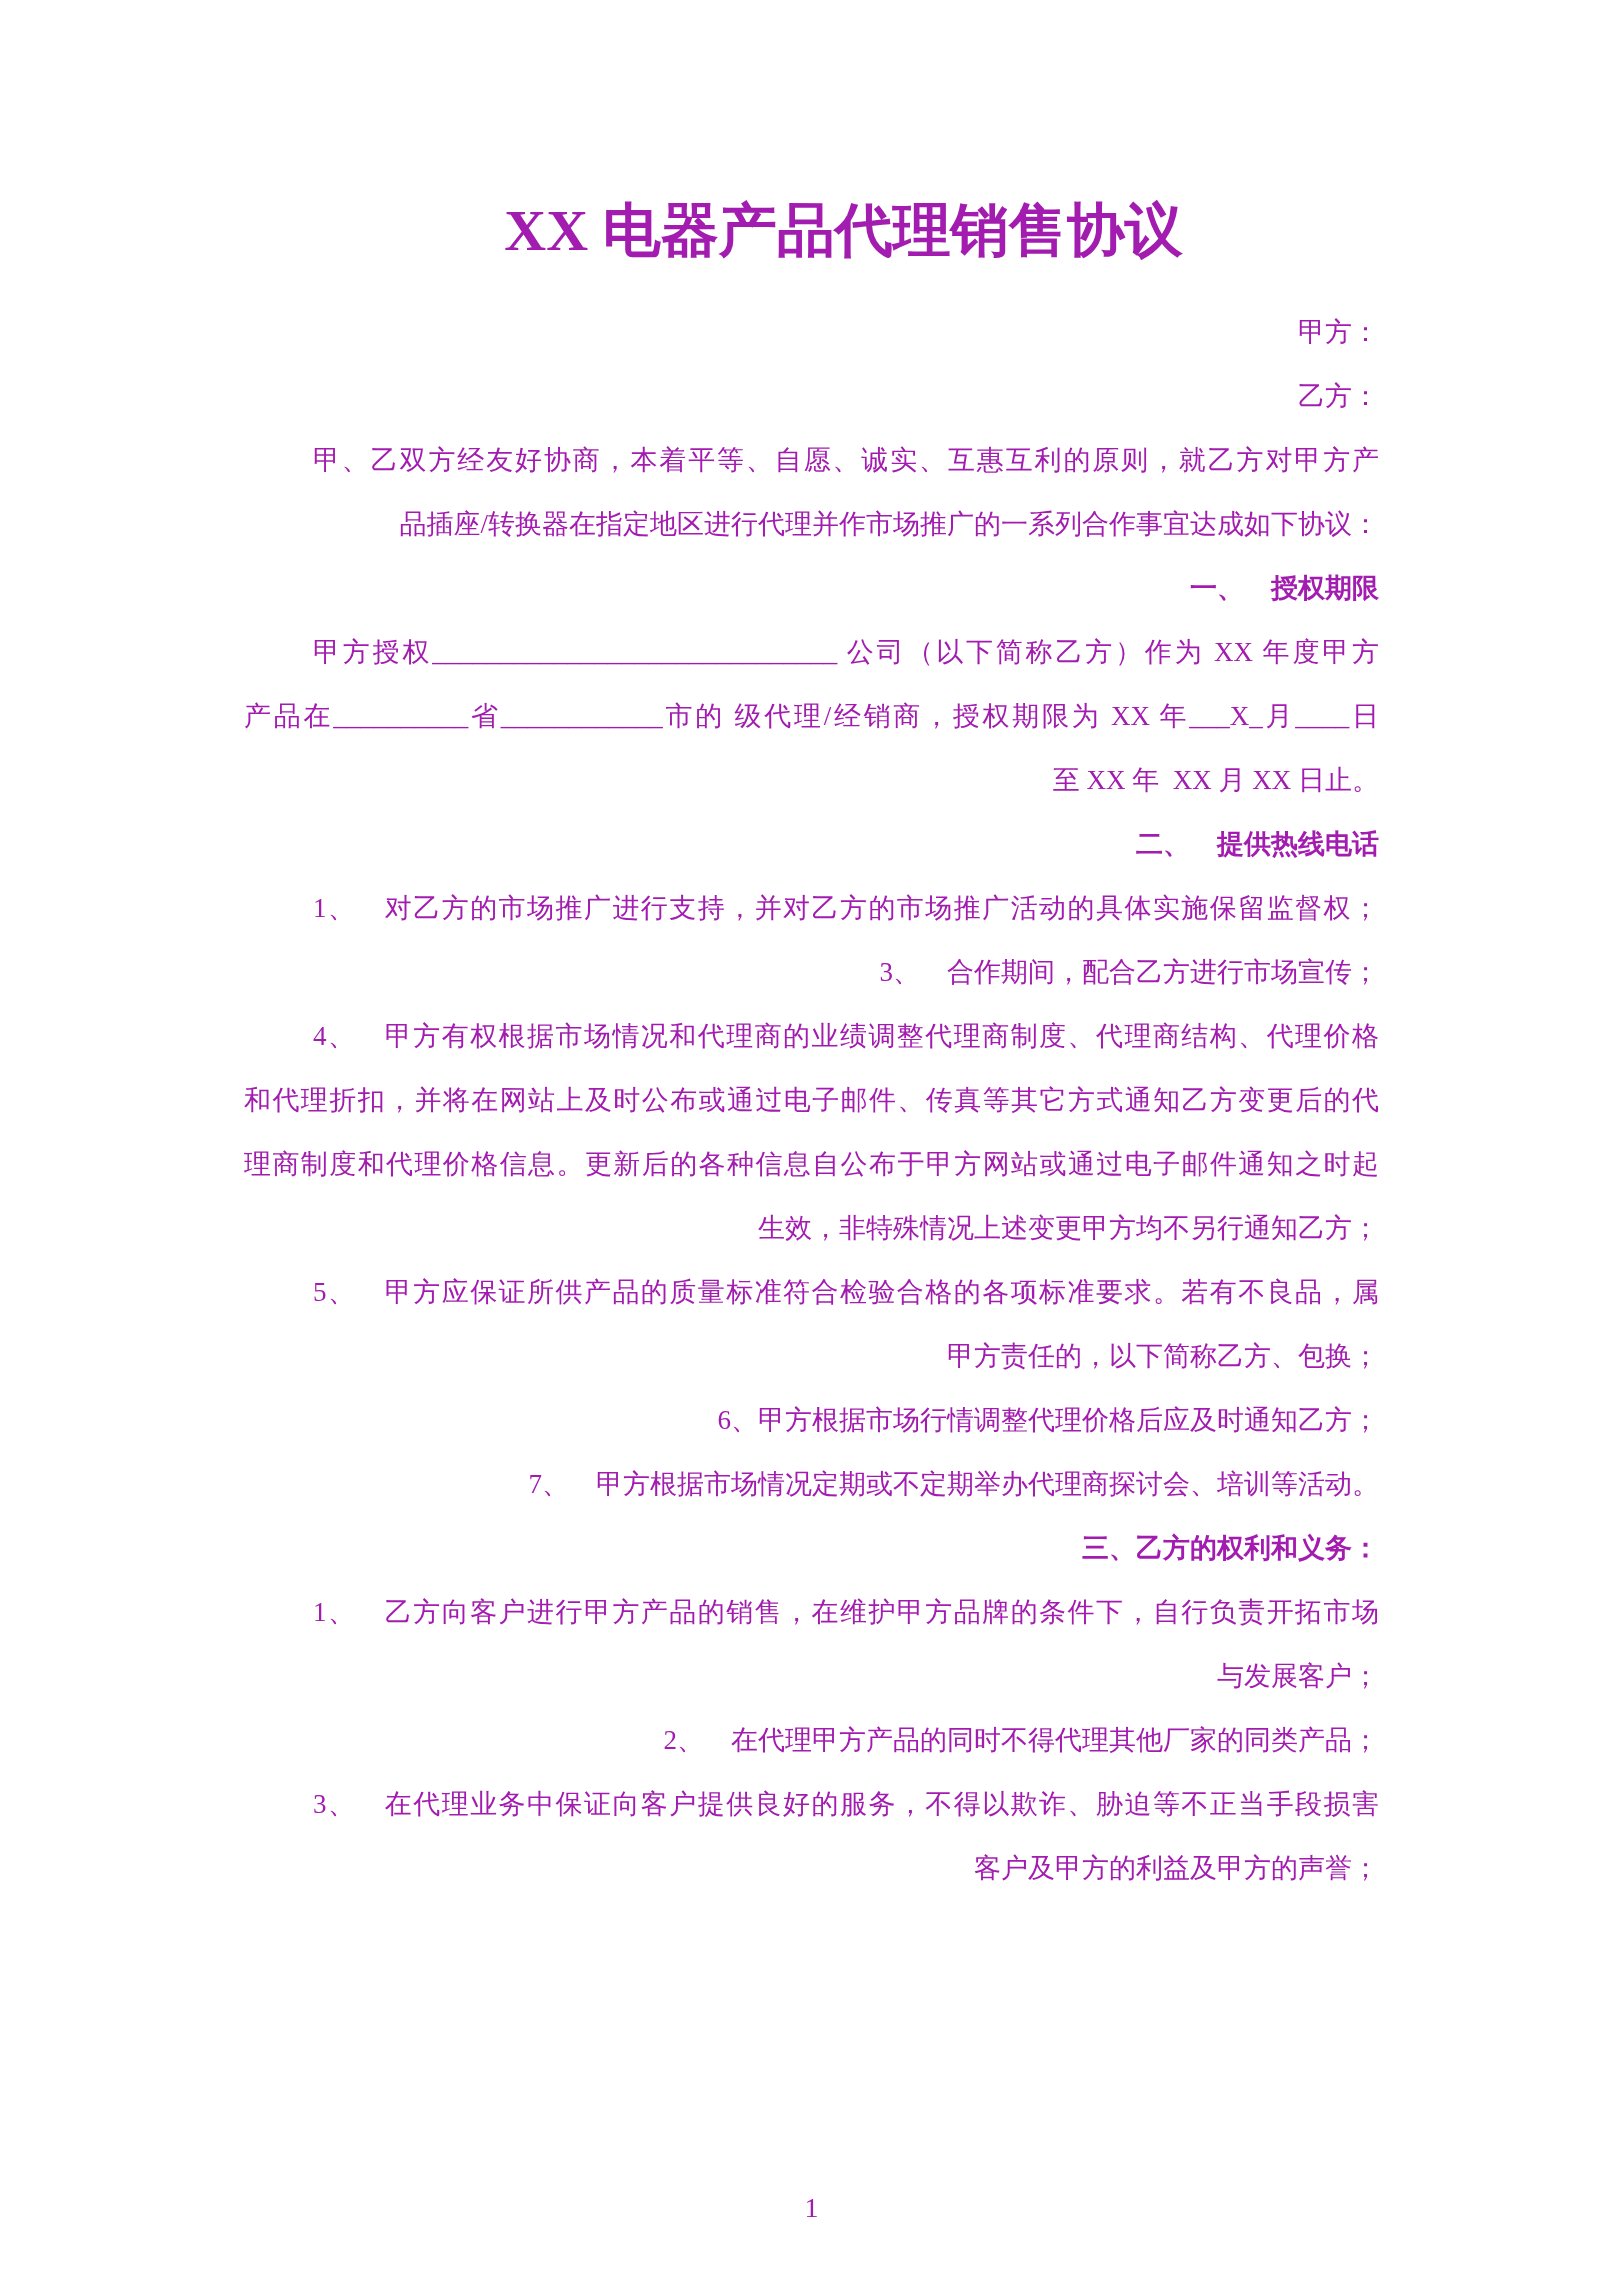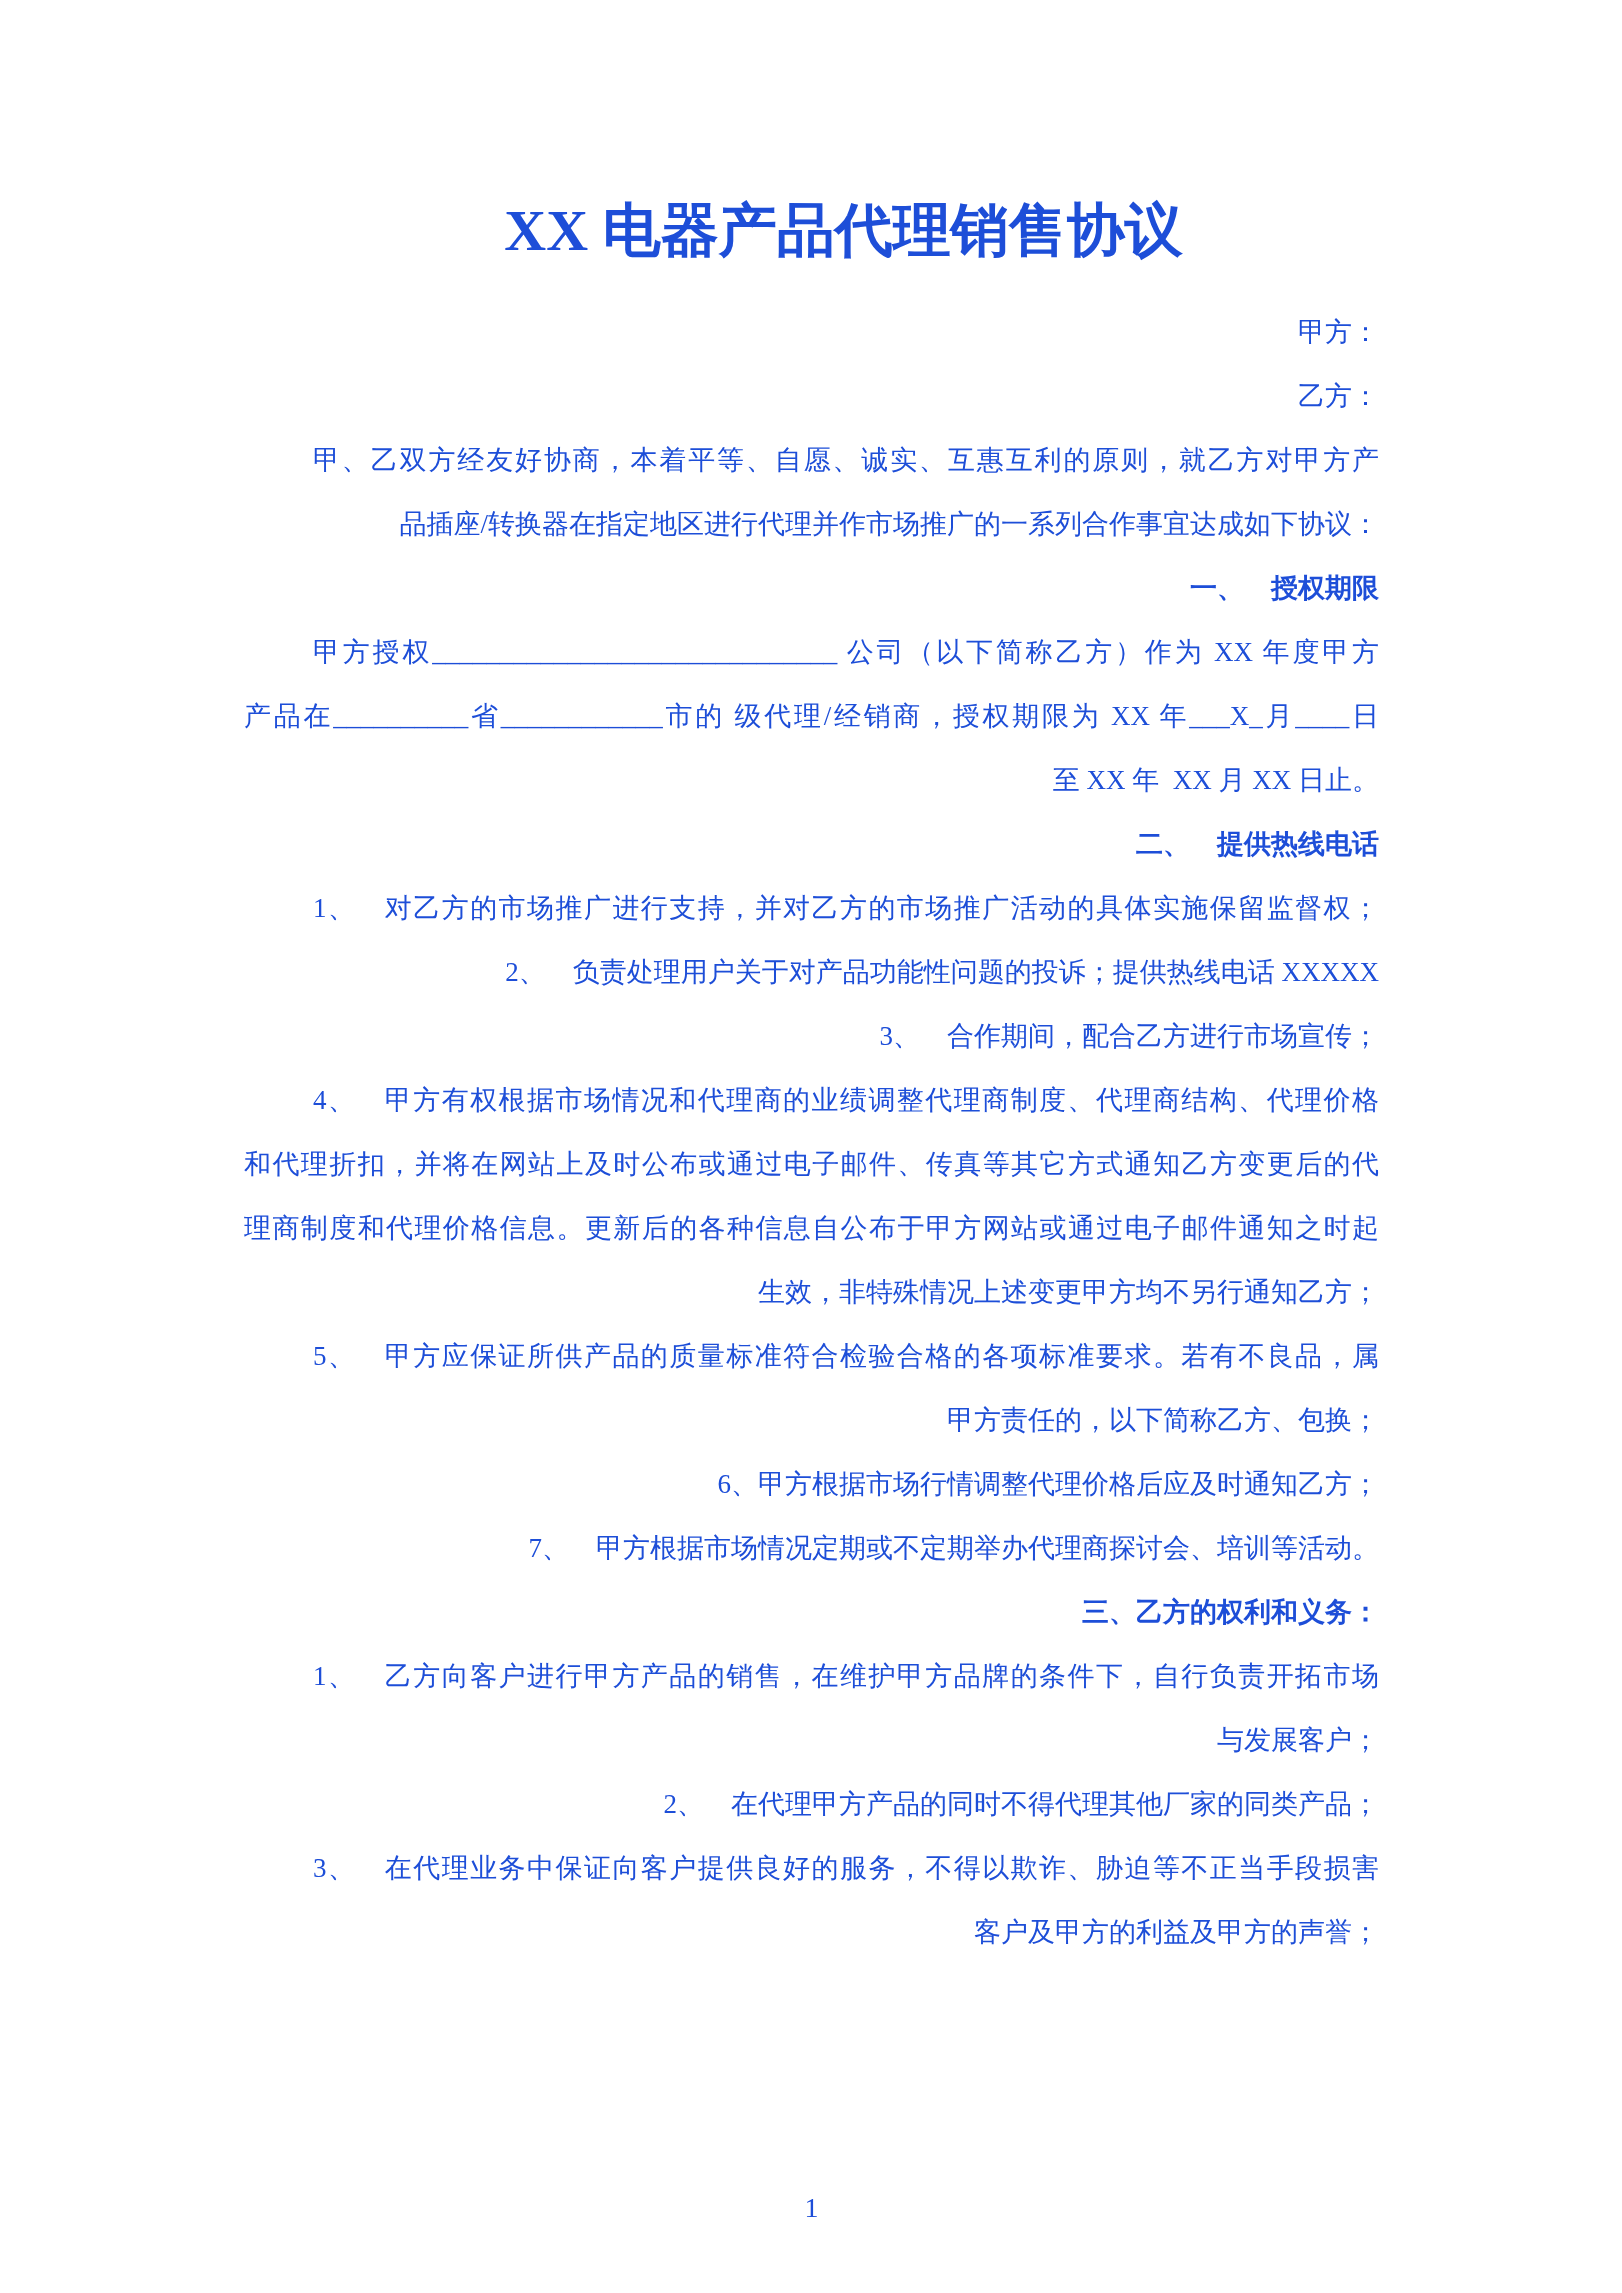--- a/index.html
+++ b/index.html
@@ -5,21 +5,21 @@
   html, body {
     margin: 0;
     padding: 0;
     background: #ffffff;
   }
   .page {
     position: relative;
     width: 1623px;
     height: 2294px;
     background: #ffffff;
-    color: #1d4ed8;
+    color: #a21caf;
     font-family: "Liberation Serif", "DejaVu Serif", serif;
     overflow: hidden;
     box-sizing: border-box;
     padding: 0 244px;
   }
   .doc-title {
     padding-top: 202px;
     font-size: 58px;
     line-height: 1;
     font-weight: bold;
@@ -68,21 +68,20 @@
       <div class="line indent">甲方：</div>
       <div class="line indent">乙方：</div>
       <div class="line indent flush">甲、乙双方经友好协商，本着平等、自愿、诚实、互惠互利的原则，就乙方对甲方产</div>
       <div class="line">品插座/转换器在指定地区进行代理并作市场推广的一系列合作事宜达成如下协议：</div>
       <div class="line indent bold">一、　授权期限</div>
       <div class="line indent flush">甲方授权______________________________ 公司（以下简称乙方）作为 XX 年度甲方</div>
       <div class="line flush">产品在__________省____________市的 级代理/经销商，授权期限为 XX 年___X_月____日</div>
       <div class="line">至 XX 年  XX 月 XX 日止。</div>
       <div class="line indent bold">二、　提供热线电话</div>
       <div class="line indent flush">1、　对乙方的市场推广进行支持，并对乙方的市场推广活动的具体实施保留监督权；</div>
-      <div class="line indent">2、　负责处理用户关于对产品功能性问题的投诉；提供热线电话 XXXXX</div>
       <div class="line indent">3、　合作期间，配合乙方进行市场宣传；</div>
       <div class="line indent flush">4、　甲方有权根据市场情况和代理商的业绩调整代理商制度、代理商结构、代理价格</div>
       <div class="line flush">和代理折扣，并将在网站上及时公布或通过电子邮件、传真等其它方式通知乙方变更后的代</div>
       <div class="line flush">理商制度和代理价格信息。更新后的各种信息自公布于甲方网站或通过电子邮件通知之时起</div>
       <div class="line">生效，非特殊情况上述变更甲方均不另行通知乙方；</div>
       <div class="line indent flush">5、　甲方应保证所供产品的质量标准符合检验合格的各项标准要求。若有不良品，属</div>
       <div class="line indent">甲方责任的，以下简称乙方、包换；</div>
       <div class="line indent">6、甲方根据市场行情调整代理价格后应及时通知乙方；</div>
       <div class="line indent">7、　甲方根据市场情况定期或不定期举办代理商探讨会、培训等活动。</div>
       <div class="line indent bold">三、乙方的权利和义务：</div>

